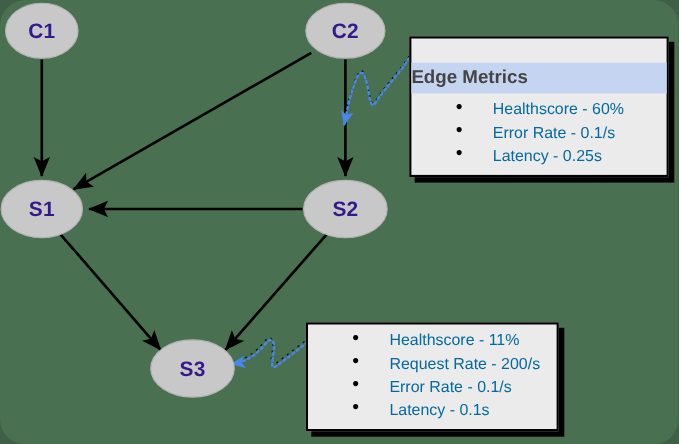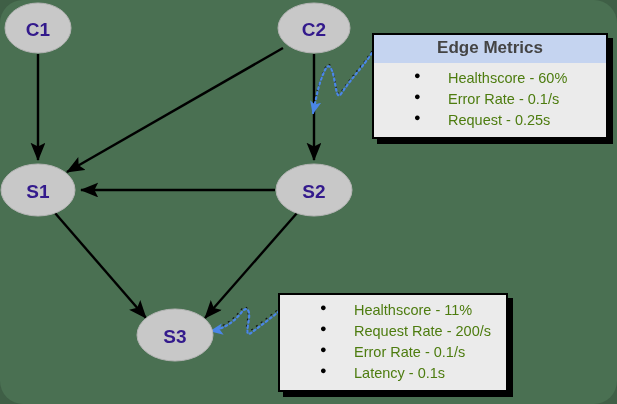--- a/index.html
+++ b/index.html
@@ -58,39 +58,40 @@
 
   .metrics-box {
     position: absolute;
     background: #ebebeb;
     border: 2px solid #000000;
     box-shadow: 5px 5px 0 0 #000000;
     box-sizing: border-box;
   }
   .metrics-header {
     background: #c5d4f0;
-    text-align: center;
+    text-align: left;
     font-weight: bold;
     font-size: 17px;
     color: #444444;
     padding: 4px 0 5px 0;
     line-height: 1.1;
+    margin-top: 22px;
   }
   .metrics-body {
     padding: 5px 0 6px 0;
   }
   .metrics-list {
     margin: 0;
     padding: 0;
     list-style: none;
   }
   .metrics-list li {
     position: relative;
     font-size: 14.5px;
-    color: #4d7c0f;
+    color: #0369a1;
     line-height: 1.45;
     padding-left: 74px;
   }
   .metrics-list li::before {
     content: "\25CF";
     position: absolute;
     left: 40px;
     top: 0;
     font-size: 11px;
     color: #000000;
@@ -161,21 +162,21 @@
       <text class="node-label" x="175" y="336">S3</text>
     </g>
   </svg>
 
   <div class="metrics-box" style="left:372px; top:33px; width:236px;">
     <div class="metrics-header">Edge Metrics</div>
     <div class="metrics-body">
       <ul class="metrics-list">
         <li>Healthscore - 60%</li>
         <li>Error Rate  - 0.1/s</li>
-        <li>Request - 0.25s</li>
+        <li>Latency - 0.25s</li>
       </ul>
     </div>
   </div>
 
   <div class="metrics-box" style="left:278px; top:293px; width:230px;">
     <div class="metrics-body">
       <ul class="metrics-list">
         <li>Healthscore - 11%</li>
         <li>Request Rate - 200/s</li>
         <li>Error Rate  - 0.1/s</li>

